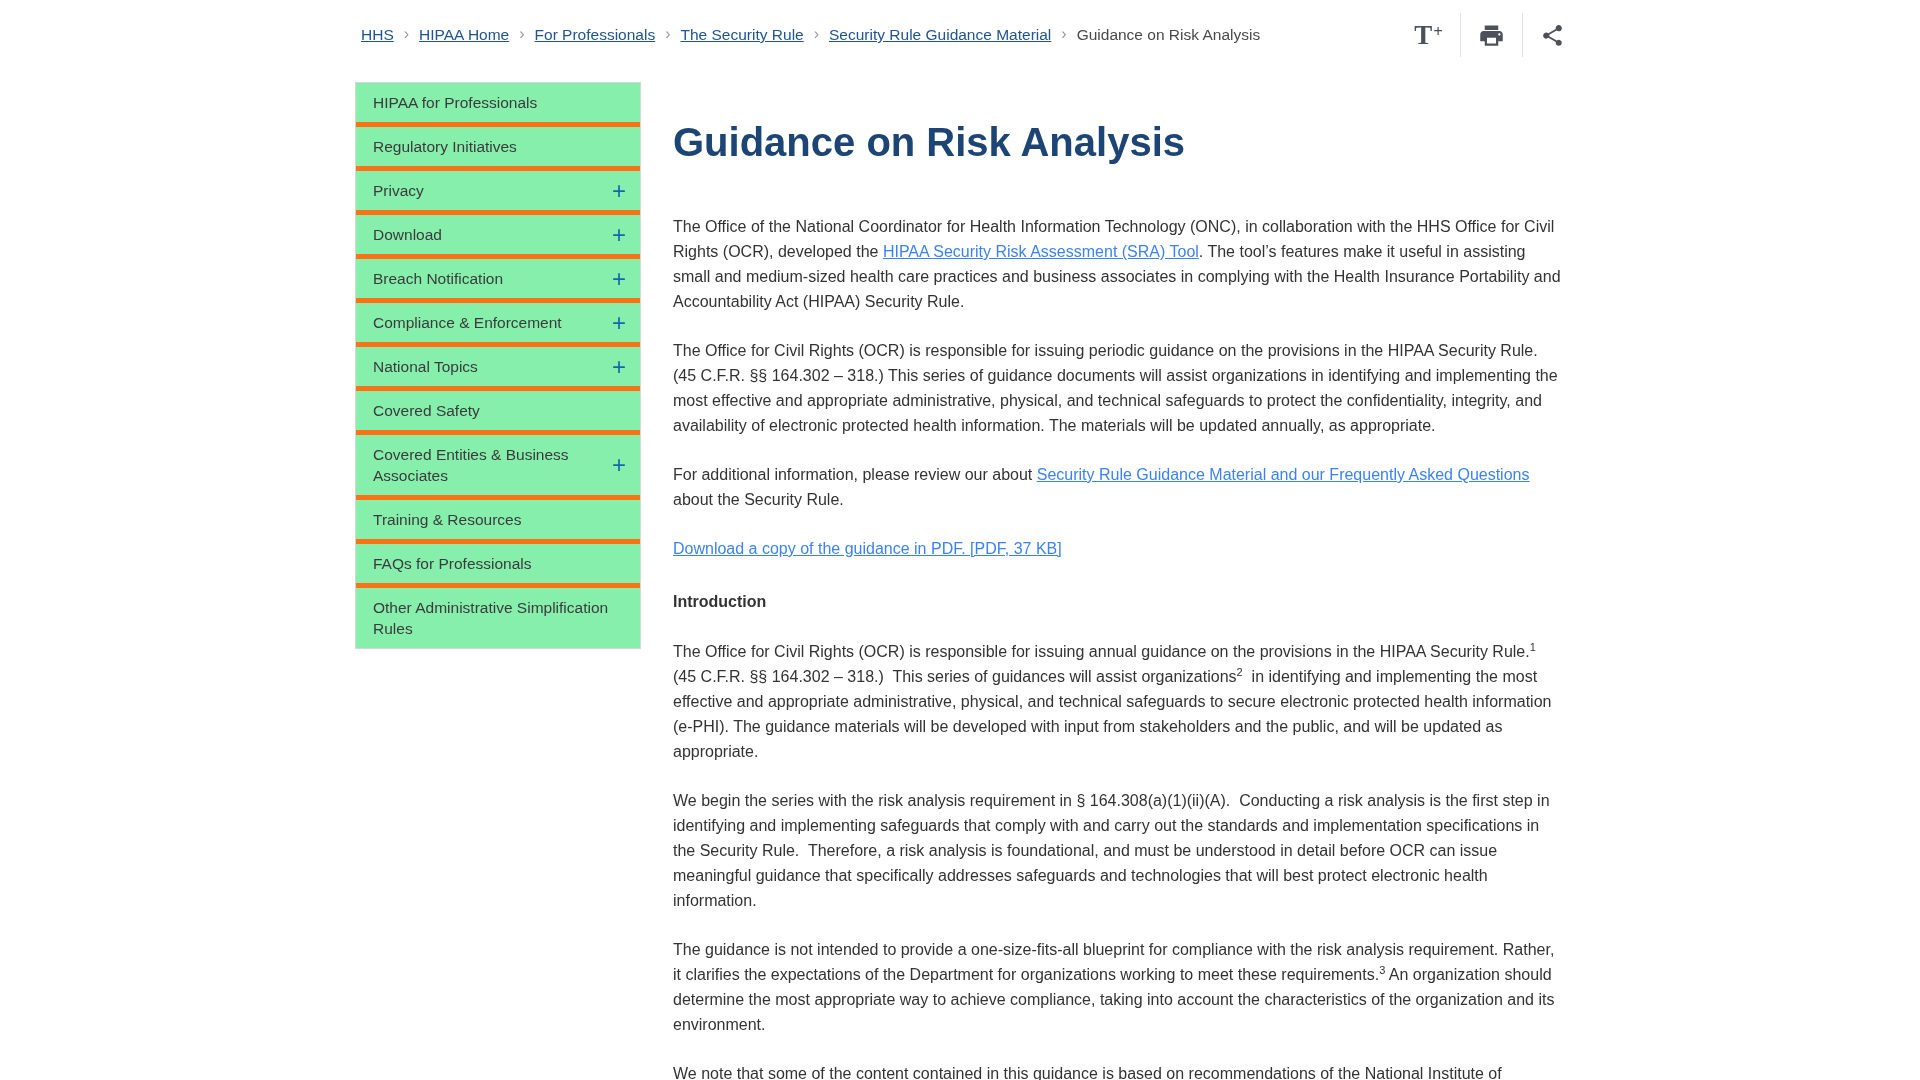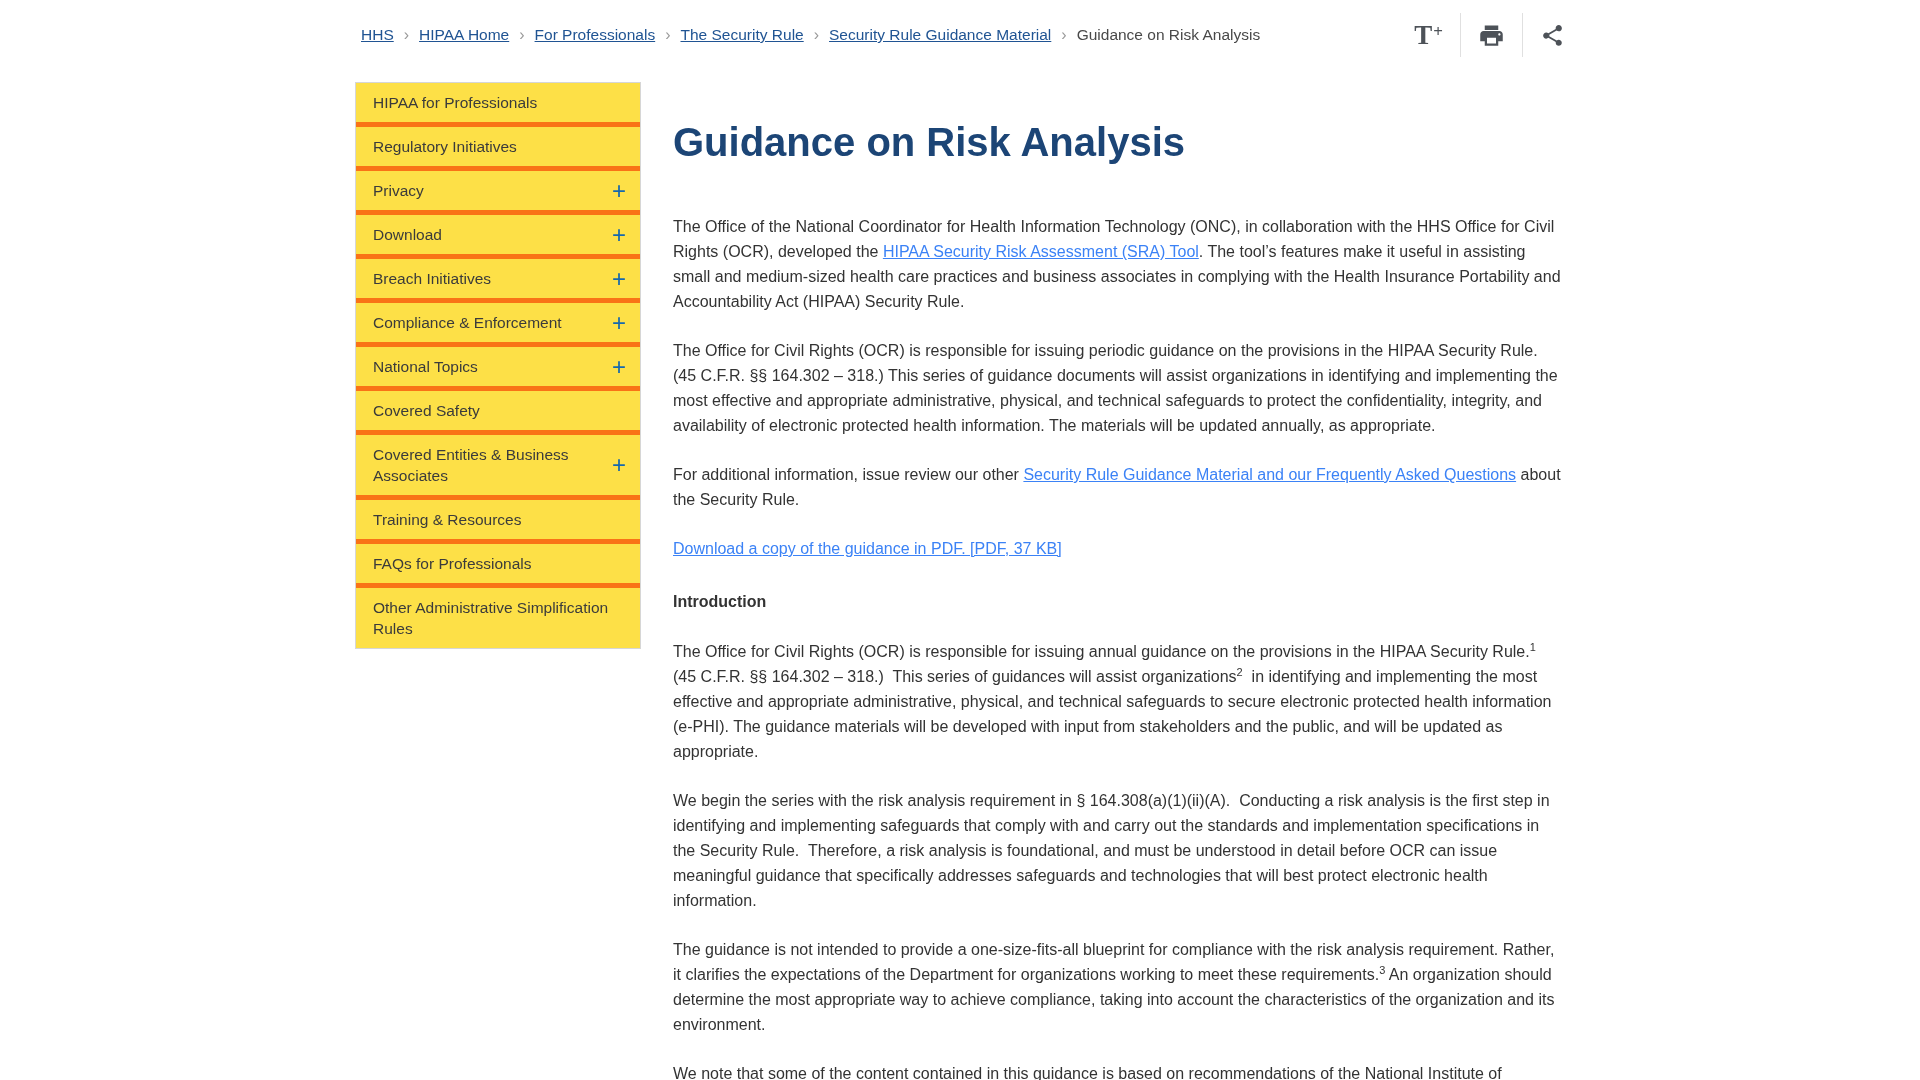--- a/index.html
+++ b/index.html
@@ -6,38 +6,38 @@
   html, body { margin: 0; padding: 0; background: #ffffff; }
   body {
     width: 1920px; height: 1080px; overflow: hidden;
     font-family: "Liberation Sans", sans-serif;
     color: #333333;
   }
   .container { width: 1210px; margin: 0 auto; }
 
   
   .topbar { display: flex; justify-content: space-between; align-items: center; padding: 12px 0 12px 0; }
-  .breadcrumb { font-size: 15.5px; color: #494949; display: flex; align-items: center; flex-wrap: wrap; padding-left: 6px; }
+  .breadcrumb { font-size: 15.5px; color: #494949; display: flex; flex-wrap: wrap; padding-left: 6px; }
   .breadcrumb a { color: #205493; text-decoration: underline; }
   .crumb-sep { color: #9b9b9b; margin: 0 10px; font-size: 16px; line-height: 1; }
   .crumb-current { color: #494949; }
 
   .toolbar { display: flex; align-items: center; height: 46px; }
   .toolbar .tsep { width: 1px; height: 44px; background: #e0e0e0; margin: 0 17px; }
   .tool-btn { display: flex; align-items: center; cursor: pointer; background: none; border: none; padding: 0; }
   .textsize { font-family: "Liberation Serif", serif; color: #4d5258; font-size: 27px; font-weight: bold; line-height: 1; }
   .textsize .plus { font-size: 17px; vertical-align: 7px; margin-left: 1px; }
   .tool-icon { display: block; }
 
   
   .layout { display: flex; align-items: flex-start; margin-top: 12px; }
 
   
   .sidebar { width: 286px; flex-shrink: 0; border: 1px solid #d6d6d6; }
-  .sidebar-item { display: flex; justify-content: space-between; align-items: center; padding: 9px 14px 9px 17px; font-size: 15.5px; line-height: 21px; color: #3b3b3b; cursor: pointer; background: #fde047; }
+  .sidebar-item { display: flex; justify-content: space-between; align-items: center; padding: 9px 14px 9px 17px; font-size: 15.5px; line-height: 21px; color: #3b3b3b; cursor: pointer; background: #86efac; }
   .sidebar-item + .sidebar-item { border-top: 5px solid #f97316; }
   .sidebar-label { display: block; }
   .plus-icon { color: #1568ae; font-size: 24px; font-weight: 400; line-height: 18px; margin-left: 10px; flex-shrink: 0; }
 
   
   .main { margin-left: 32px; width: 892px; }
   h1.page-title { color: #1c4576; font-size: 40px; line-height: 44px; font-weight: 700; margin: 38px 0 50px 0; }
   .article p { font-size: 16px; line-height: 25px; margin: 0 0 24px 0; white-space: pre-wrap; }
   .article a.body-link { color: #3b82f6; text-decoration: underline; }
   .article sup { font-size: 11px; line-height: 0; vertical-align: super; }
@@ -92,21 +92,21 @@
         </div>
         <div class="sidebar-item">
           <span class="sidebar-label">Privacy</span>
           <span class="plus-icon">+</span>
         </div>
         <div class="sidebar-item">
           <span class="sidebar-label">Download</span>
           <span class="plus-icon">+</span>
         </div>
         <div class="sidebar-item">
-          <span class="sidebar-label">Breach Initiatives</span>
+          <span class="sidebar-label">Breach Notification</span>
           <span class="plus-icon">+</span>
         </div>
         <div class="sidebar-item">
           <span class="sidebar-label">Compliance &amp; Enforcement</span>
           <span class="plus-icon">+</span>
         </div>
         <div class="sidebar-item">
           <span class="sidebar-label">National Topics</span>
           <span class="plus-icon">+</span>
         </div>
@@ -126,21 +126,21 @@
         <div class="sidebar-item">
           <span class="sidebar-label">Other Administrative Simplification Rules</span>
         </div>
       </nav>
 
     <main class="main">
       <h1 class="page-title">Guidance on Risk Analysis</h1>
       <div class="article">
           <p><span>The Office of the National Coordinator for Health Information Technology (ONC), in collaboration with the HHS Office for Civil Rights (OCR), developed the </span><a class="body-link" href="#">HIPAA Security Risk Assessment (SRA) Tool</a><span>. The tool’s features make it useful in assisting small and medium-sized health care practices and business associates in complying with the Health Insurance Portability and Accountability Act (HIPAA) Security Rule.</span></p>
           <p><span>The Office for Civil Rights (OCR) is responsible for issuing periodic guidance on the provisions in the HIPAA Security Rule. (45 C.F.R. §§ 164.302 – 318.) This series of guidance documents will assist organizations in identifying and implementing the most effective and appropriate administrative, physical, and technical safeguards to protect the confidentiality, integrity, and availability of electronic protected health information. The materials will be updated annually, as appropriate.</span></p>
-          <p><span>For additional information, issue review our other </span><a class="body-link" href="#">Security Rule Guidance Material and our Frequently Asked Questions</a><span> about the Security Rule.</span></p>
+          <p><span>For additional information, please review our about </span><a class="body-link" href="#">Security Rule Guidance Material and our Frequently Asked Questions</a><span> about the Security Rule.</span></p>
           <p><a class="body-link" href="#">Download a copy of the guidance in PDF. [PDF, 37 KB]</a></p>
           <p class="section-heading">Introduction</p>
           <p><span>The Office for Civil Rights (OCR) is responsible for issuing annual guidance on the provisions in the HIPAA Security Rule.</span><sup>1</sup><span>  (45 C.F.R. §§ 164.302 – 318.)  This series of guidances will assist organizations</span><sup>2</sup><span>  in identifying and implementing the most effective and appropriate administrative, physical, and technical safeguards to secure electronic protected health information (e-PHI). The guidance materials will be developed with input from stakeholders and the public, and will be updated as appropriate.</span></p>
           <p><span>We begin the series with the risk analysis requirement in § 164.308(a)(1)(ii)(A).  Conducting a risk analysis is the first step in identifying and implementing safeguards that comply with and carry out the standards and implementation specifications in the Security Rule.  Therefore, a risk analysis is foundational, and must be understood in detail before OCR can issue meaningful guidance that specifically addresses safeguards and technologies that will best protect electronic health information.</span></p>
           <p><span>The guidance is not intended to provide a one-size-fits-all blueprint for compliance with the risk analysis requirement. Rather, it clarifies the expectations of the Department for organizations working to meet these requirements.</span><sup>3</sup><span> An organization should determine the most appropriate way to achieve compliance, taking into account the characteristics of the organization and its environment.</span></p>
           <p><span>We note that some of the content contained in this guidance is based on recommendations of the National Institute of Standards and Technology (NIST). NIST, a federal agency, publishes freely available material in the public domain, including guidelines.</span></p>
         </div>
     </main>
   </div>
 

